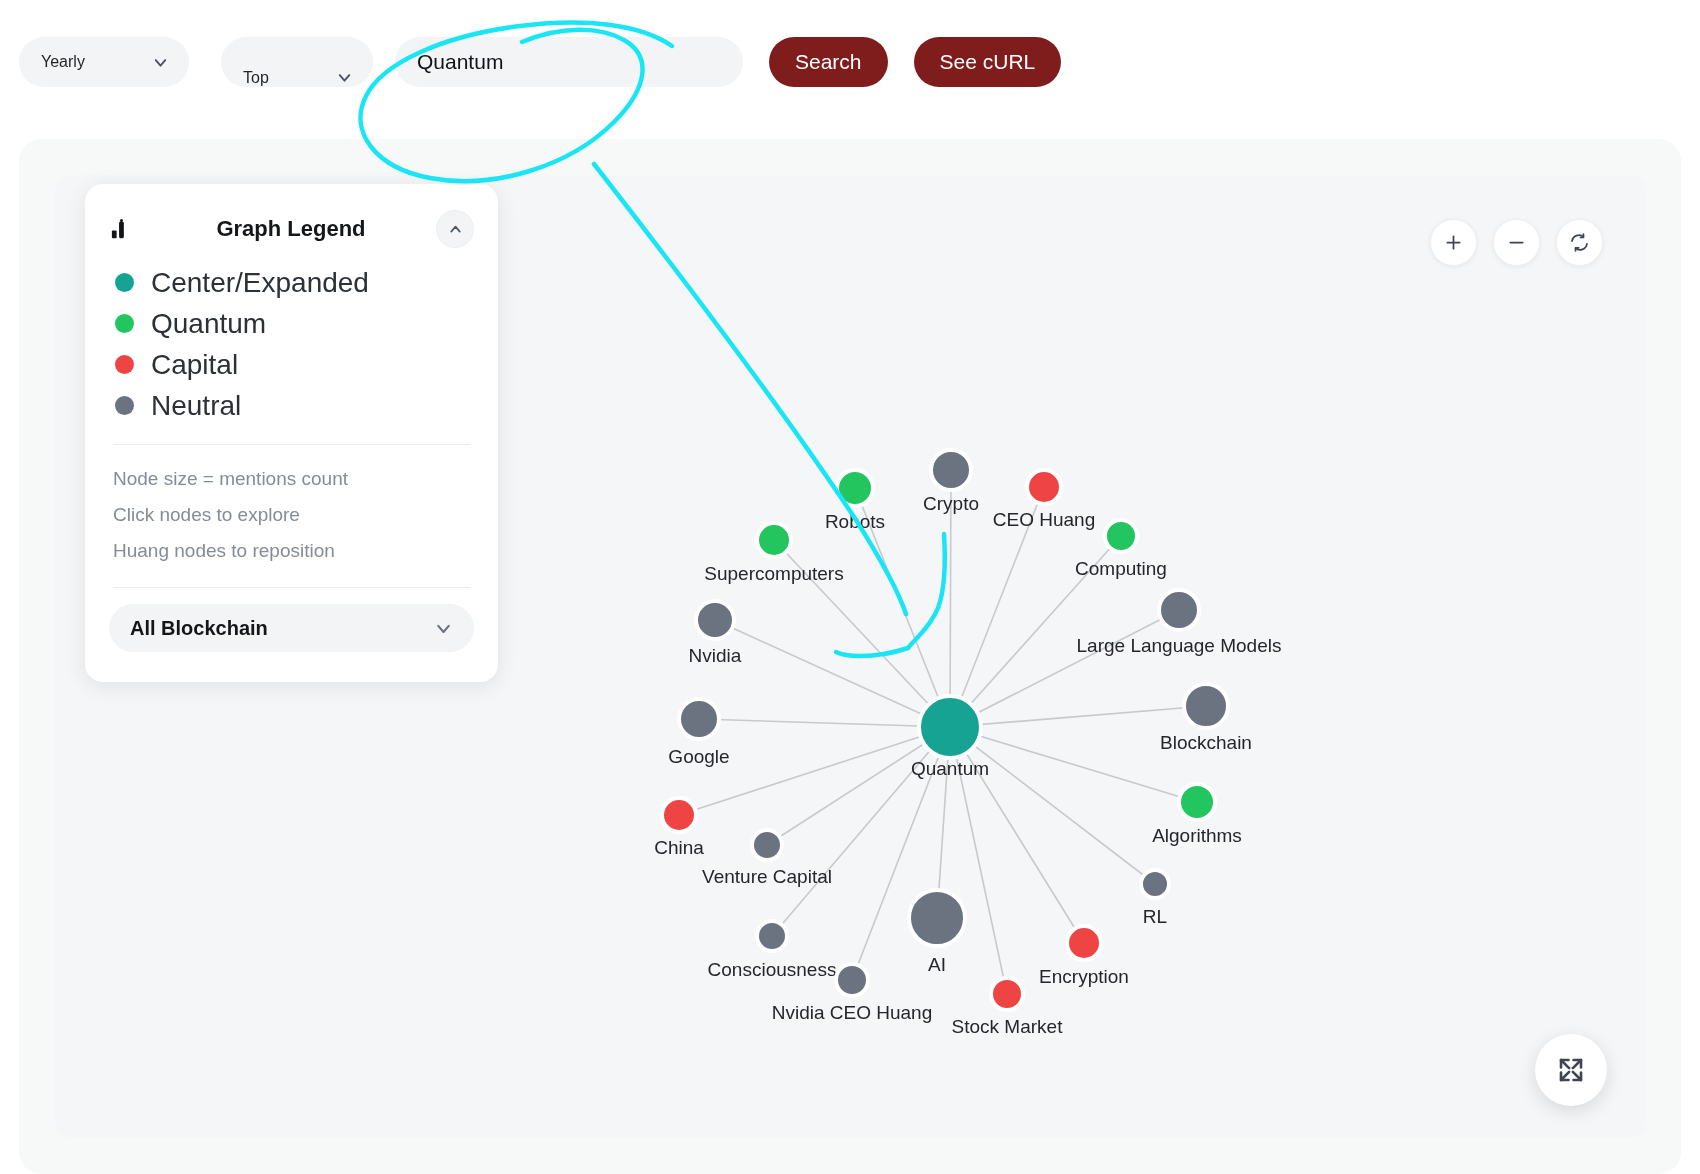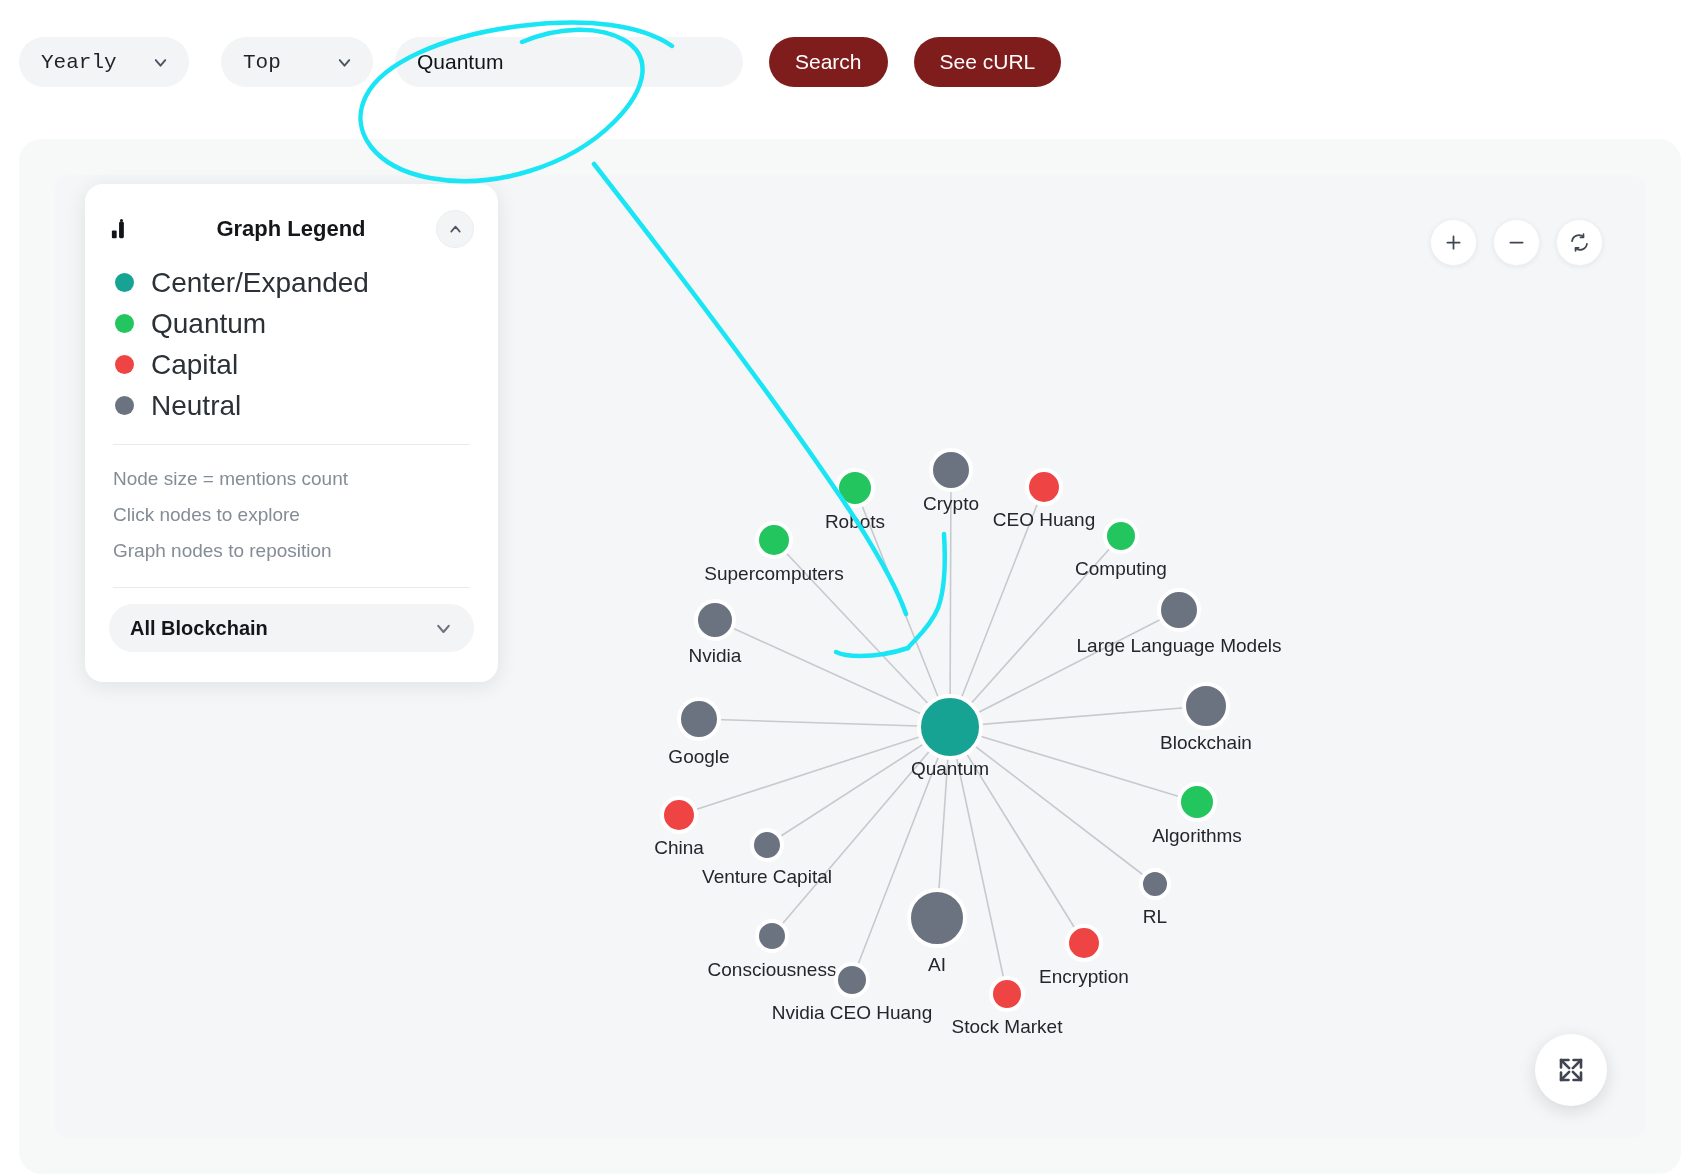--- a/index.html
+++ b/index.html
@@ -23,28 +23,27 @@
   }
   .pill-select {
     height: 50px;
     background: #f3f4f6;
     border-radius: 25px;
     display: flex;
     align-items: center;
     justify-content: space-between;
     padding: 0 19px 0 22px;
     color: #1f2328;
-    font-size: 21px;
+    font-size: 16px;
     cursor: pointer;
     user-select: none;
     border: none;
-    font-family: Liberation Mono, monospace;
   }
   #select-period { width: 170px; margin-right: 32px; }
-  #select-rank   { width: 152px; margin-right: 22px; }
+  #select-rank   { width: 152px; margin-right: 22px; align-items: flex-end; }
   .chev {
     width: 19px; height: 19px;
     flex: 0 0 auto;
     color: #4b5563;
   }
   .chev svg { display: block; width: 100%; height: 100%; }
 
   #search-field {
     width: 348px; height: 50px;
     background: #f3f4f6;
@@ -450,21 +449,21 @@
         <span class="legend-dot" style="background: rgb(107, 114, 128);"></span>
         <span class="legend-label">Neutral</span>
       </div>
     </div>
 
   <div class="legend-sep"></div>
 
   <div id="legend-hints">
       <div class="hint-row">Node size = mentions count</div>
       <div class="hint-row">Click nodes to explore</div>
-      <div class="hint-row">Graph nodes to reposition</div>
+      <div class="hint-row">Huang nodes to reposition</div>
     </div>
 
   <div class="legend-sep"></div>
 
   <div class="filter-select">
     <span class="flabel">All Blockchain</span>
     <span class="chev">
       <svg viewBox="0 0 24 24" fill="none" stroke="currentColor" stroke-width="2.4" stroke-linecap="round" stroke-linejoin="round">
           <polyline points="6 9 12 16 18 9"></polyline>
         </svg>

